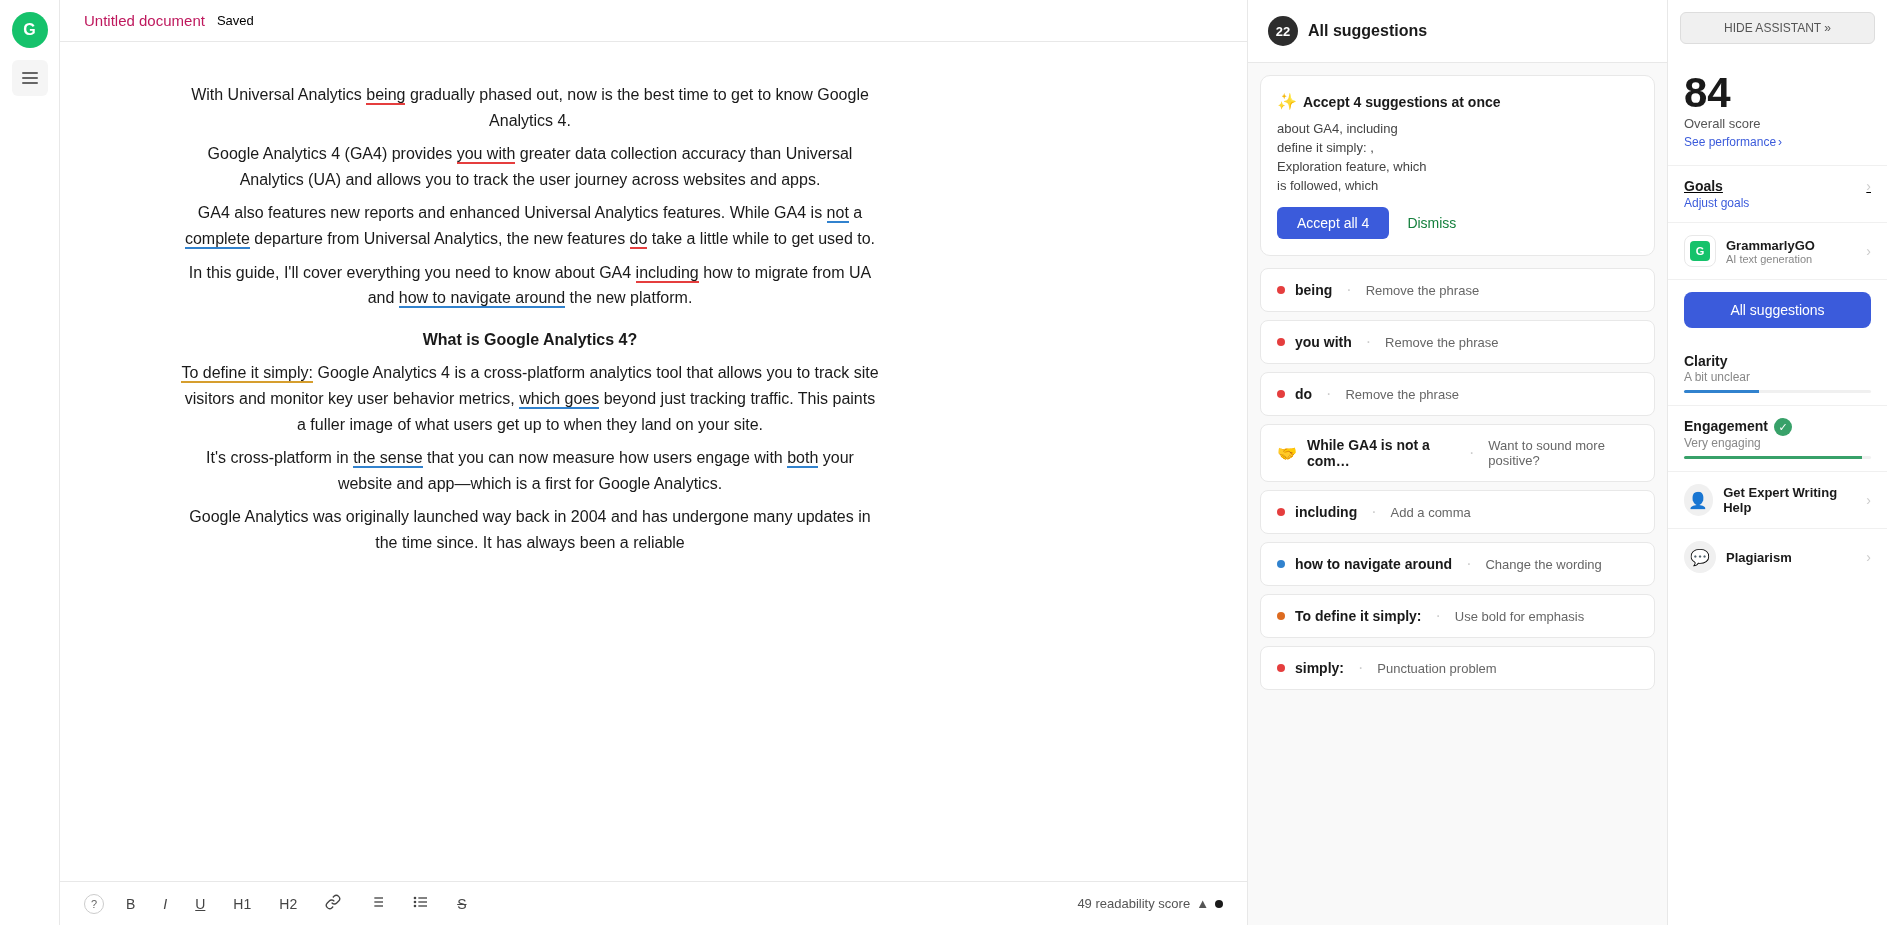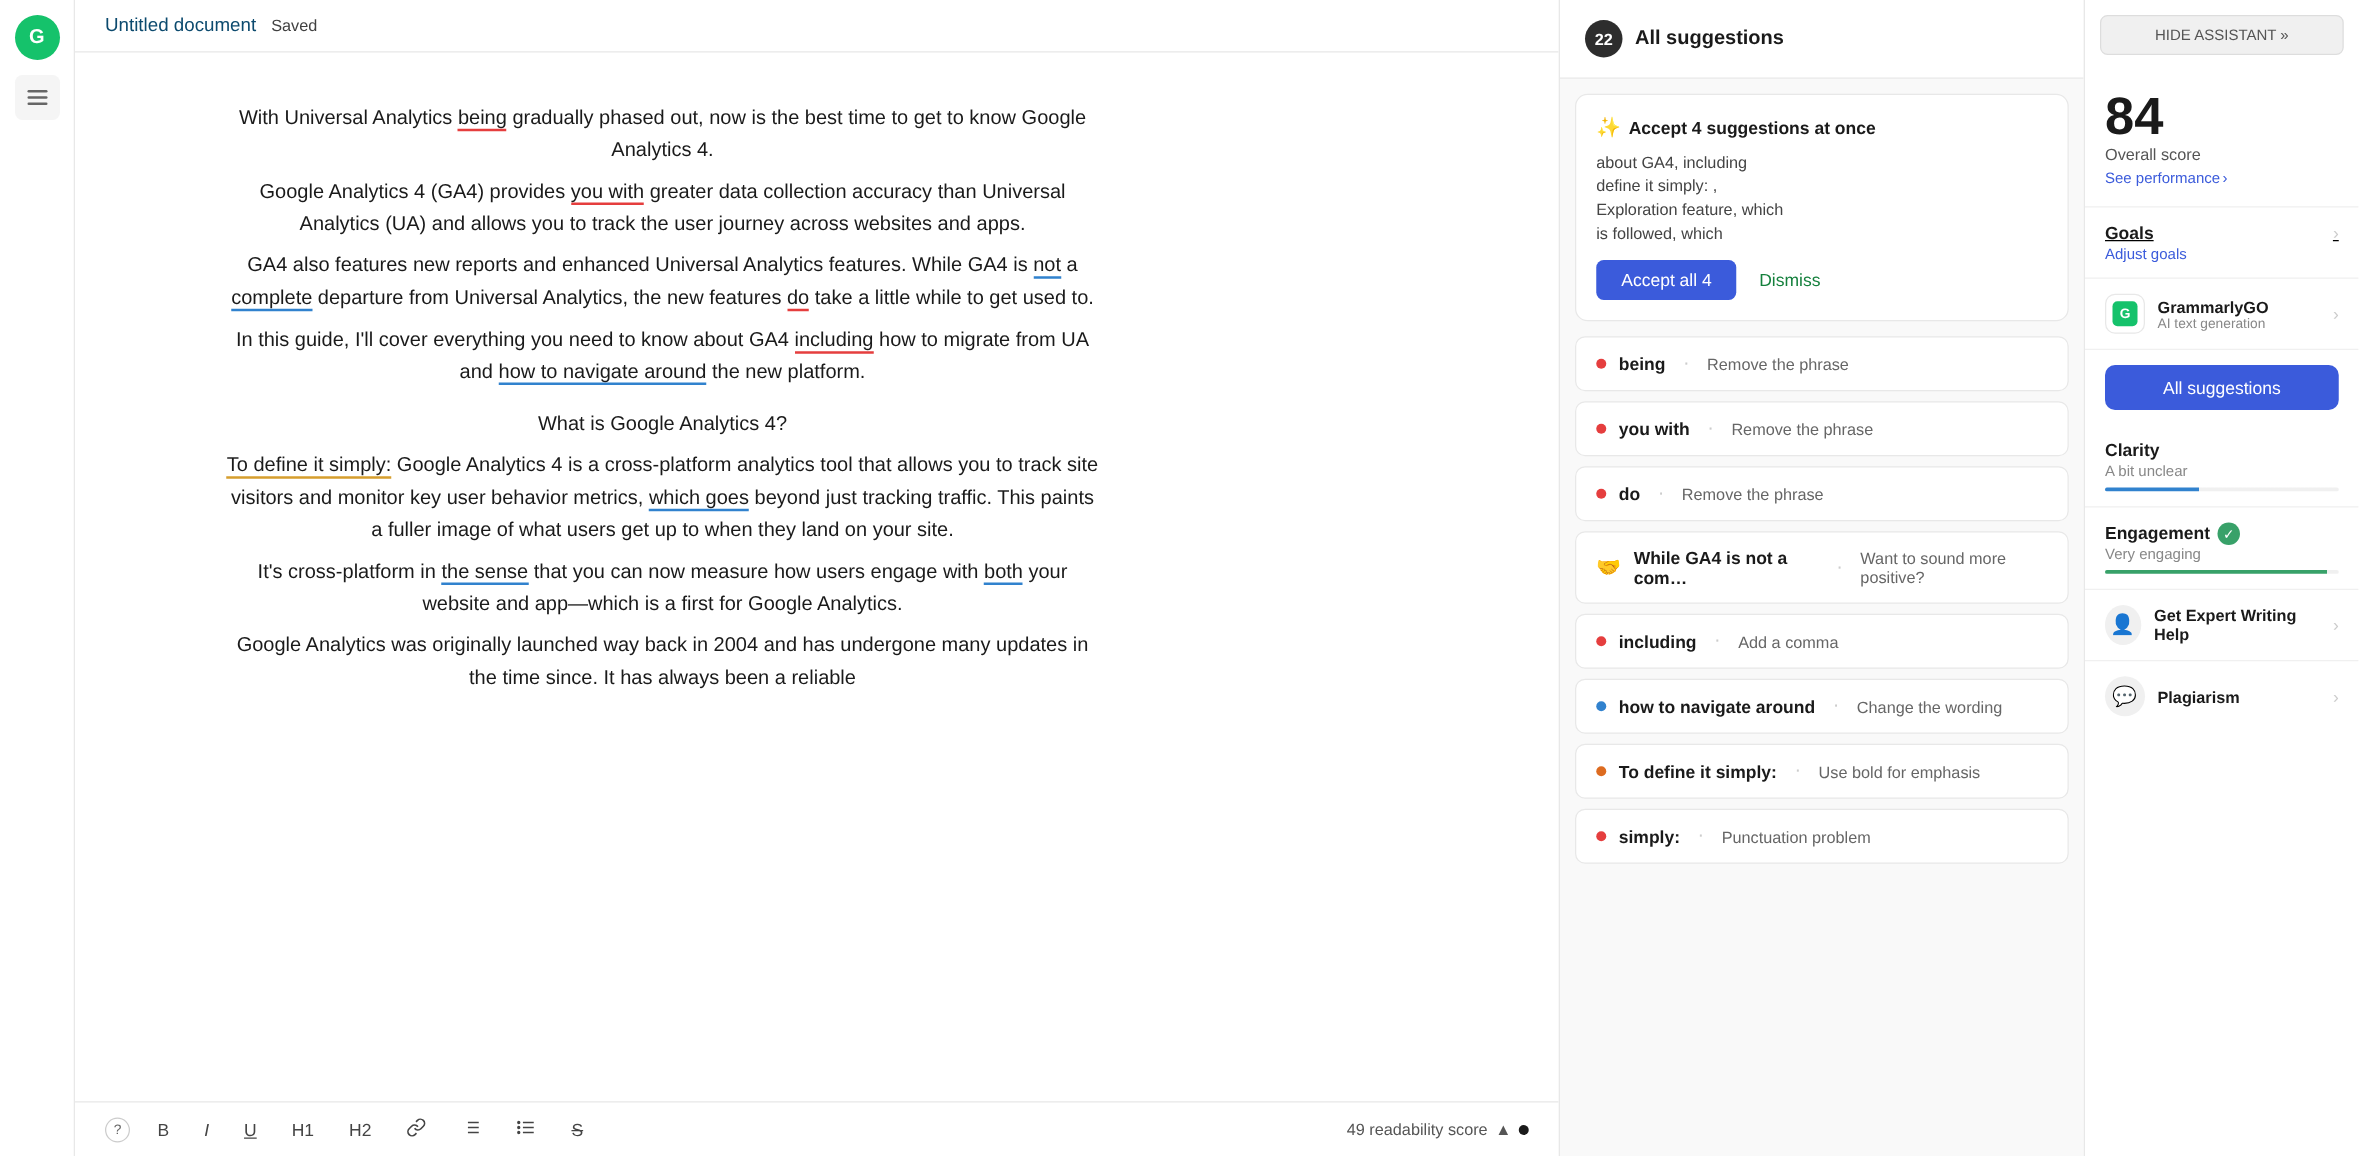--- a/index.html
+++ b/index.html
@@ -63,44 +63,44 @@
     .doc-header {
       display: flex;
       align-items: center;
       padding: 12px 24px;
       border-bottom: 1px solid #e8e8e8;
       gap: 12px;
       background: #fff;
     }
     .doc-title {
       font-size: 15px;
-      color: #0c4a6e;
+      color: #be185d;
       font-weight: 500;
     }
     .doc-saved {
       font-size: 13px;
-      color: #404040;
+      color: #000000;
     }
 
     
     .editor-area {
       flex: 1;
       overflow-y: auto;
       padding: 40px 80px 40px 120px;
       font-size: 16px;
       line-height: 1.6;
       color: #1a1a1a;
       max-width: 900px;
     }
     .editor-area p {
       margin-bottom: 8px;
       text-align: center;
     }
     .editor-area .section-heading {
-      font-weight: normal;
+      font-weight: bold;
       font-size: 16px;
       margin: 16px 0 8px;
     }
     .underline-red { border-bottom: 2px solid #e53e3e; text-decoration: none; }
     .underline-blue { border-bottom: 2px solid #3182ce; text-decoration: none; }
     .underline-yellow { border-bottom: 2px solid #d69e2e; text-decoration: none; }
 
     
     .bottom-toolbar {
       display: flex;

